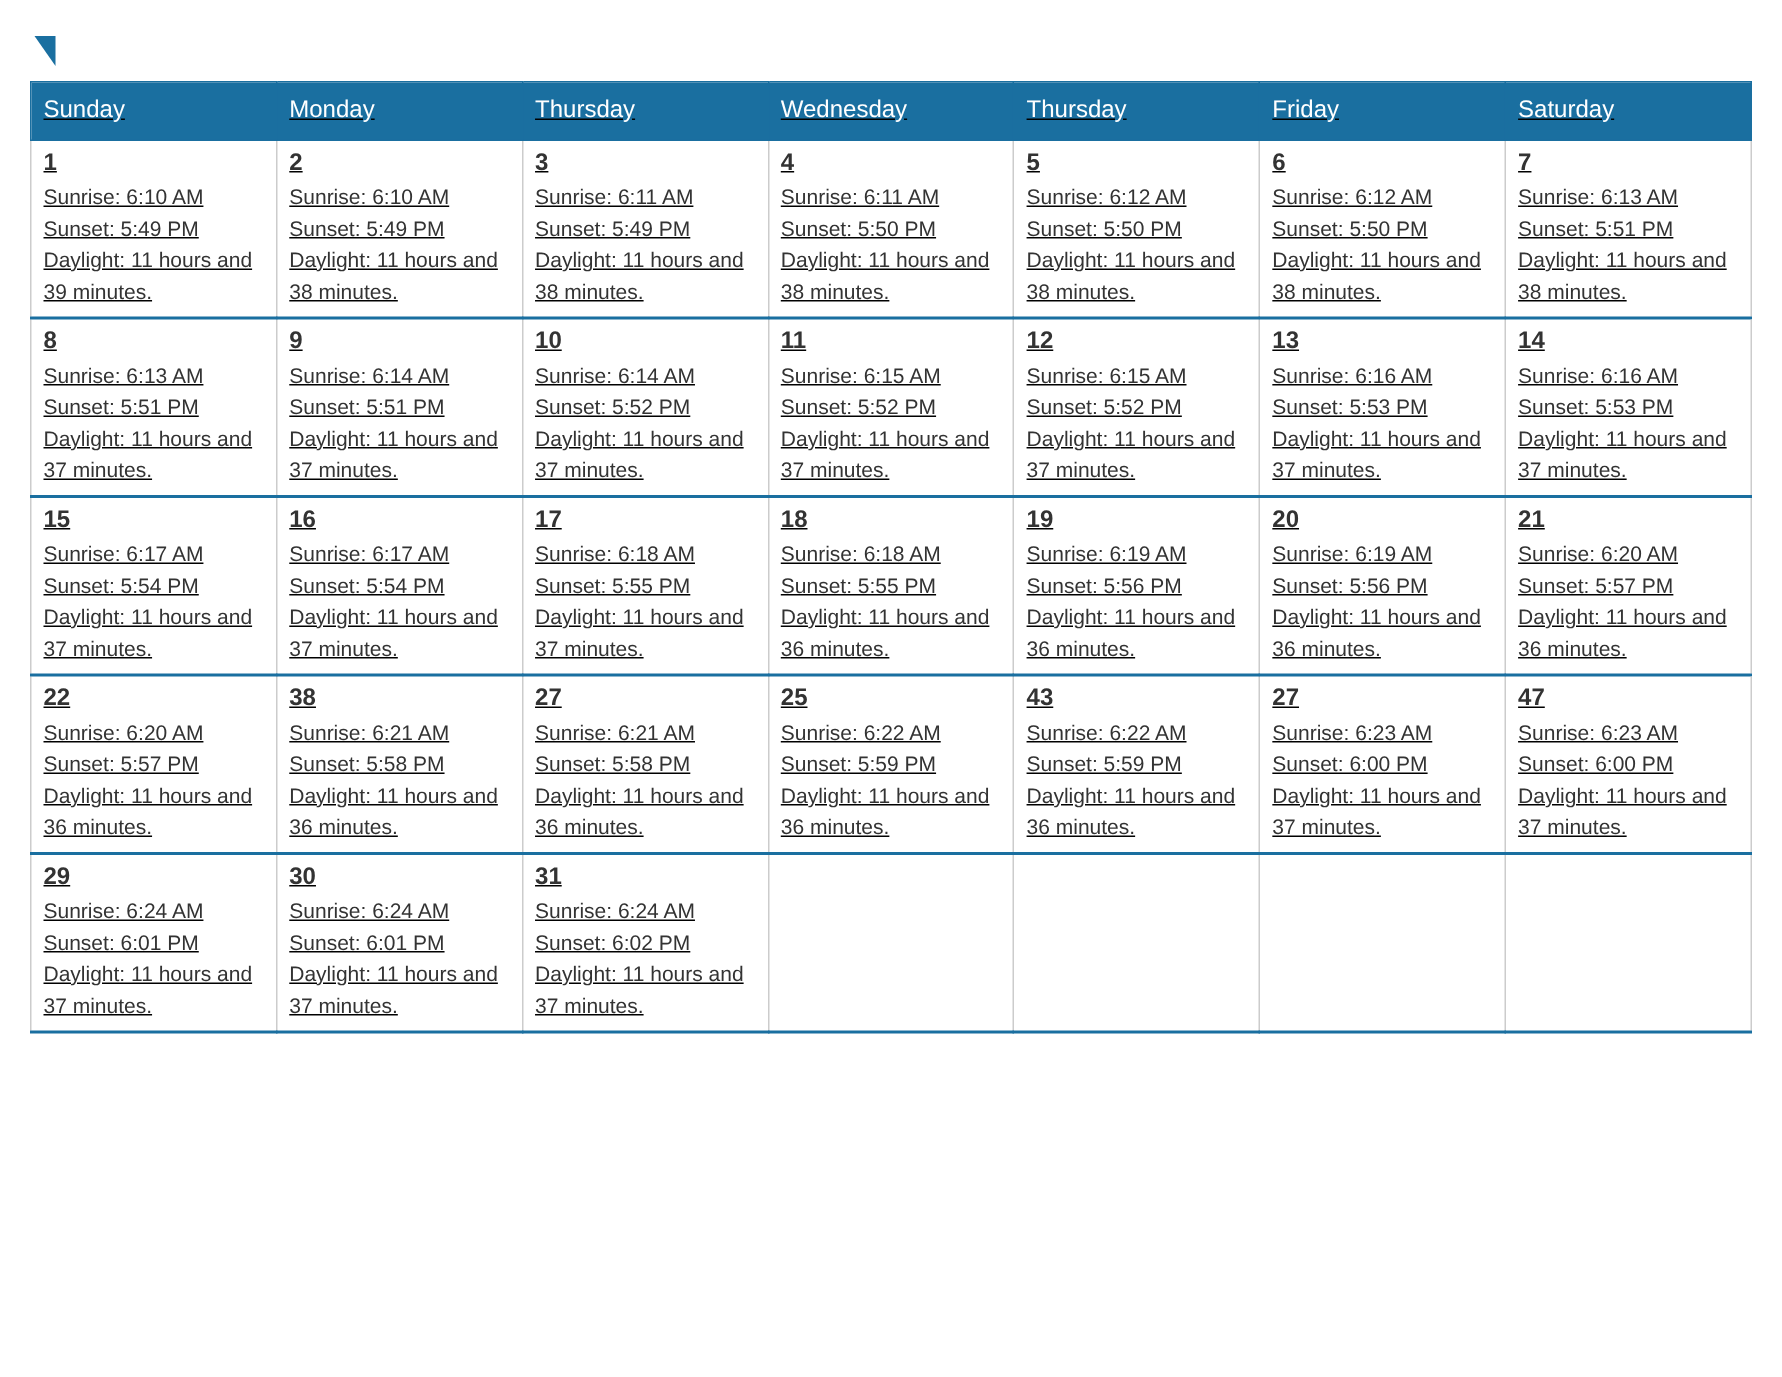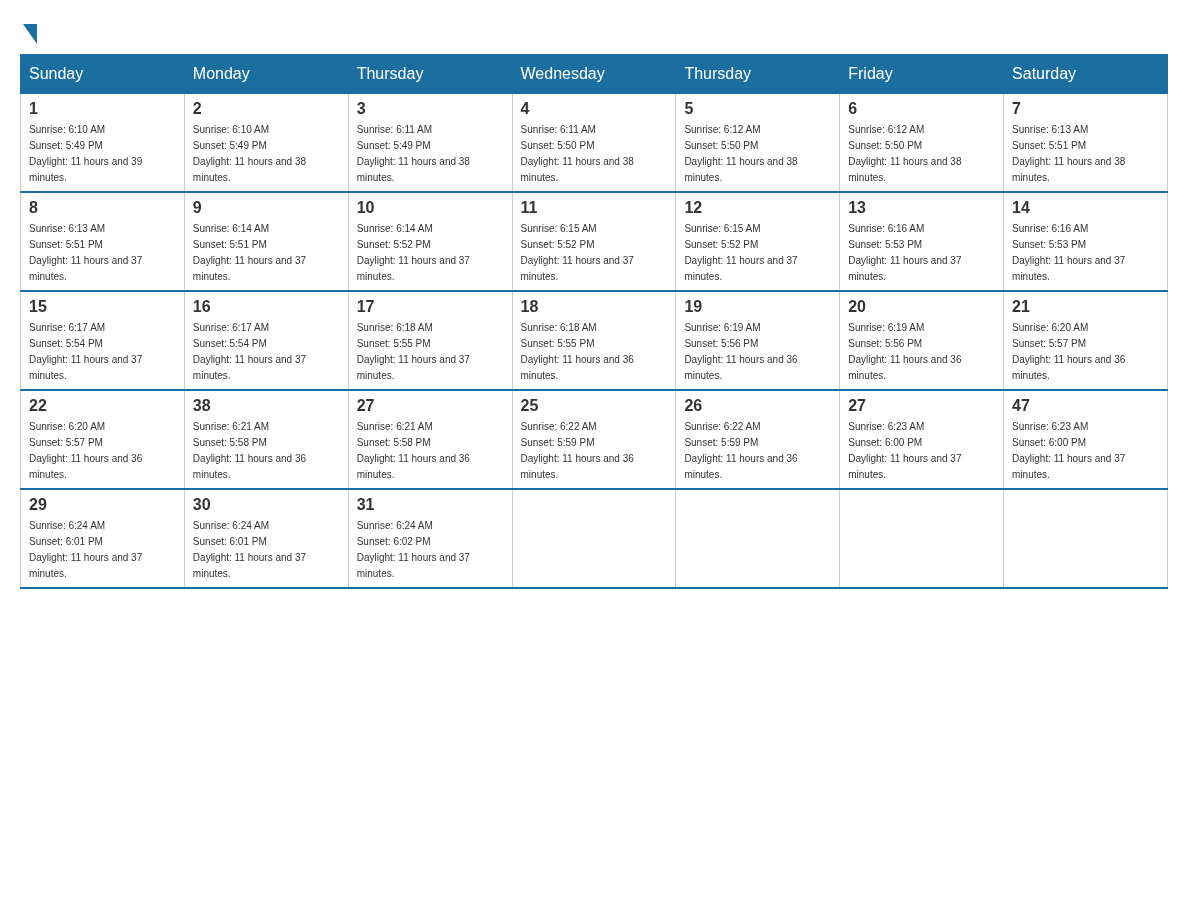--- a/index.html
+++ b/index.html
@@ -54,20 +54,21 @@
       line-height: 1.1;
     }
     .subtitle {
       font-size: 22px;
       color: #555;
       margin-top: 4px;
     }
     table {
       width: 100%;
       border-collapse: collapse;
+      text-decoration: underline;
     }
     thead tr th {
       background-color: #1a6fa0;
       color: #fff;
       padding: 10px 8px;
       font-size: 16px;
       font-weight: normal;
       text-align: left;
       border: 1px solid #1a6fa0;
     }
@@ -83,21 +84,21 @@
     tbody tr {
       border-bottom: 2px solid #1a6fa0;
     }
     .day-number {
       font-size: 16px;
       font-weight: bold;
       display: block;
       margin-bottom: 3px;
     }
     .day-info {
-      font-size: 10px;
+      font-size: 14px;
       line-height: 1.5;
       color: #333;
     }
     td.empty {
       background: #fff;
     }
   </style>
 </head>
 <body>
 
@@ -229,21 +230,21 @@
       </td>
         <td>
         <span class="day-number">27</span>
         <span class="day-info">Sunrise: 6:21 AM<br>Sunset: 5:58 PM<br>Daylight: 11 hours and 36 minutes.</span>
       </td>
         <td>
         <span class="day-number">25</span>
         <span class="day-info">Sunrise: 6:22 AM<br>Sunset: 5:59 PM<br>Daylight: 11 hours and 36 minutes.</span>
       </td>
         <td>
-        <span class="day-number">26</span>
+        <span class="day-number">43</span>
         <span class="day-info">Sunrise: 6:22 AM<br>Sunset: 5:59 PM<br>Daylight: 11 hours and 36 minutes.</span>
       </td>
         <td>
         <span class="day-number">27</span>
         <span class="day-info">Sunrise: 6:23 AM<br>Sunset: 6:00 PM<br>Daylight: 11 hours and 37 minutes.</span>
       </td>
         <td>
         <span class="day-number">47</span>
         <span class="day-info">Sunrise: 6:23 AM<br>Sunset: 6:00 PM<br>Daylight: 11 hours and 37 minutes.</span>
       </td>

